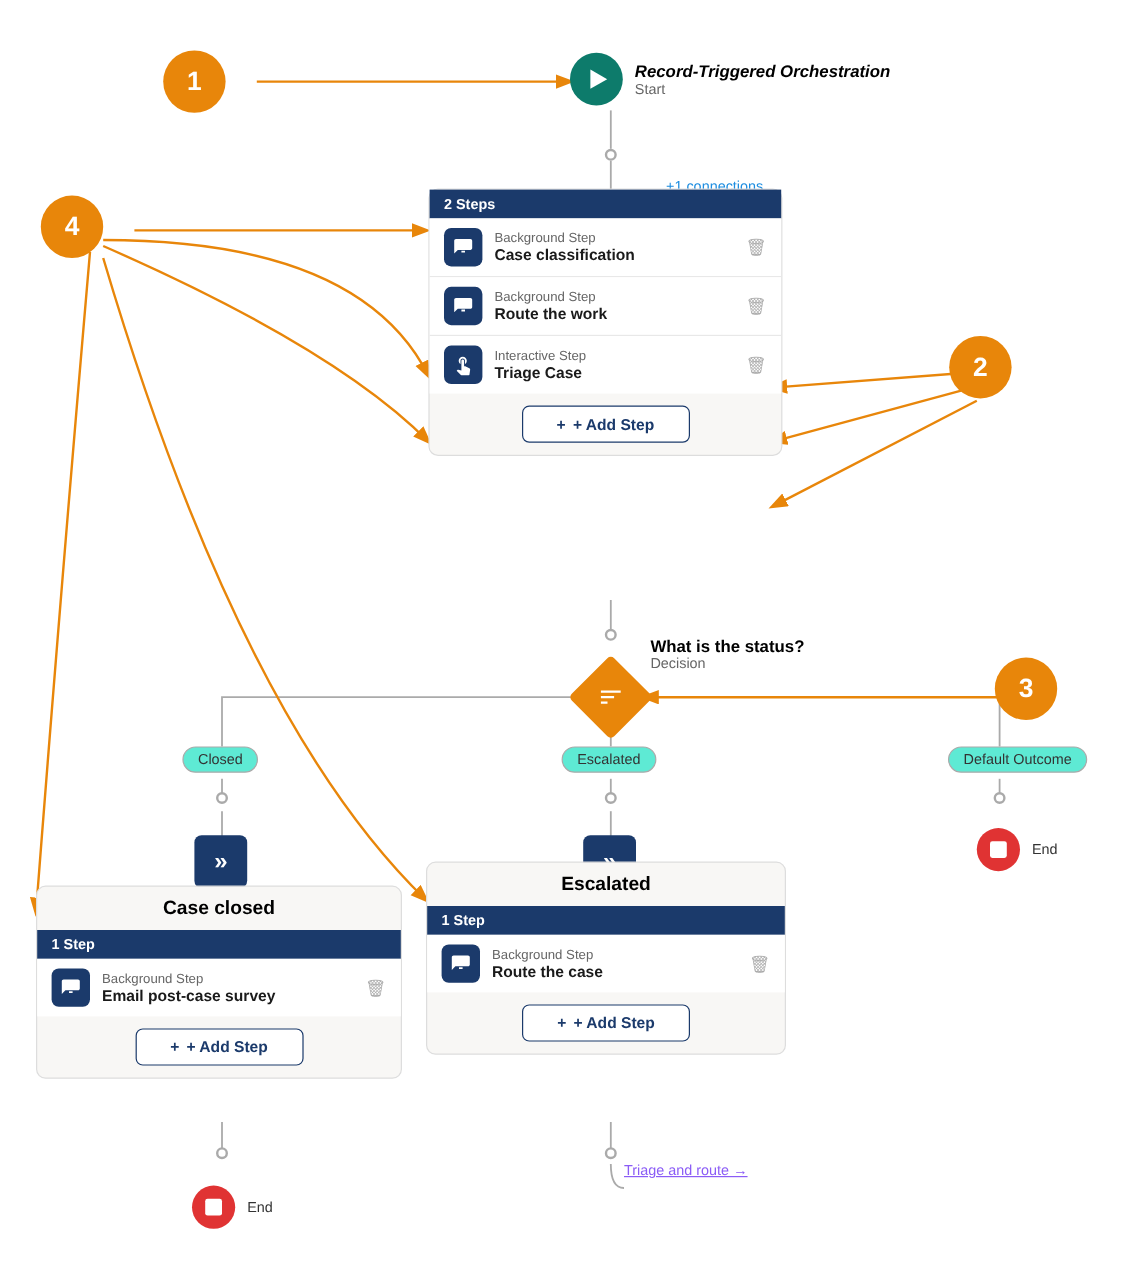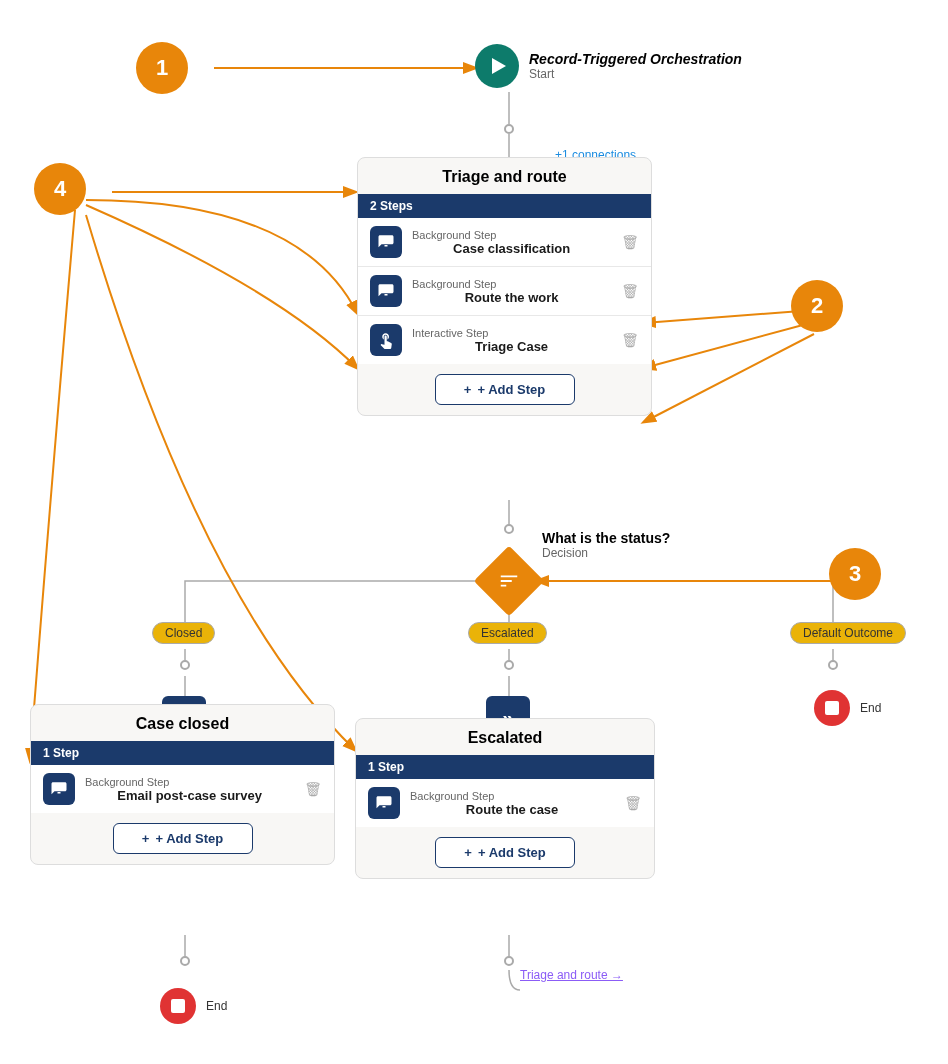--- a/index.html
+++ b/index.html
@@ -107,21 +107,21 @@
     .step-icon {
       width: 32px; height: 32px;
       border-radius: 6px;
       background: #1B3A6B;
       display: flex; align-items: center; justify-content: center;
       flex-shrink: 0;
     }
     .step-icon svg { width: 18px; height: 18px; fill: white; }
     .step-text { flex: 1; }
     .step-text .step-type { font-size: 11px; color: #666; }
-    .step-text .step-name { font-size: 13px; font-weight: 600; color: #1a1a1a; text-align: center; }
+    .step-text .step-name { font-size: 13px; font-weight: 600; color: #1a1a1a; }
     .step-delete {
       color: #aaa;
       font-size: 14px;
       cursor: pointer;
     }
     .add-step-btn {
       display: flex; align-items: center; justify-content: center;
       gap: 6px;
       margin: 10px auto;
       padding: 7px 20px;
@@ -160,21 +160,21 @@
     .decision-label .d-sub { color: #666; font-size: 12px; }
 
     
     .outcome-pill {
       position: absolute;
       border: 1.5px solid #aaa;
       border-radius: 16px;
       padding: 3px 12px;
       font-size: 12px;
       font-weight: 500;
-      background: #eab308;
+      background: #5eead4;
       color: #333;
     }
     .end-circle {
       width: 36px; height: 36px;
       border-radius: 50%;
       background: #e03333;
       display: flex; align-items: center; justify-content: center;
     }
     .end-circle::after {
       content: '';
@@ -298,21 +298,20 @@
 
   <div class="dot" style="left:504px; top:124px;"></div>
 
   <a class="connections-link" style="left:555px; top:148px;">
     <span>+1 connections</span>
   </a>
 
   <div class="double-arrow" style="left:486px; top:160px;">»</div>
 
   <div class="stage-card" style="left:357px; top:157px; width:295px;">
-    <div class="card-title">Triage and route</div>
     <div class="steps-header">2 Steps</div>
 
     <div class="step-row">
       <div class="step-icon">
         <svg viewBox="0 0 24 24">
             <path d="M4 6h16v2H4zm2 5h12v2H6zm4 5h4v2h-4z"></path>
             <path d="M20 3H4c-1.1 0-2 .9-2 2v14l4-4h14c1.1 0 2-.9 2-2V5c0-1.1-.9-2-2-2z"></path>
           </svg>
       </div>
       <div class="step-text">
@@ -387,21 +386,21 @@
 
   <div class="double-arrow" style="left:162px; top:696px;">»</div>
 
   <div class="double-arrow" style="left:486px; top:696px;">»</div>
 
   <div style="position:absolute; left:814px; top:690px; display:flex; align-items:center; gap:6px;">
     <div class="end-circle"></div>
     <span class="end-label">End</span>
   </div>
 
-  <div class="stage-card" style="left:30px; top:704px; width:305px;">
+  <div class="stage-card" style="left:30px; top:738px; width:305px;">
     <div class="card-title">Case closed</div>
     <div class="steps-header">1 Step</div>
     <div class="step-row" style="border-bottom:none;">
       <div class="step-icon">
         <svg viewBox="0 0 24 24">
             <path d="M4 6h16v2H4zm2 5h12v2H6zm4 5h4v2h-4z"></path>
             <path d="M20 3H4c-1.1 0-2 .9-2 2v14l4-4h14c1.1 0 2-.9 2-2V5c0-1.1-.9-2-2-2z"></path>
           </svg>
       </div>
       <div class="step-text">

